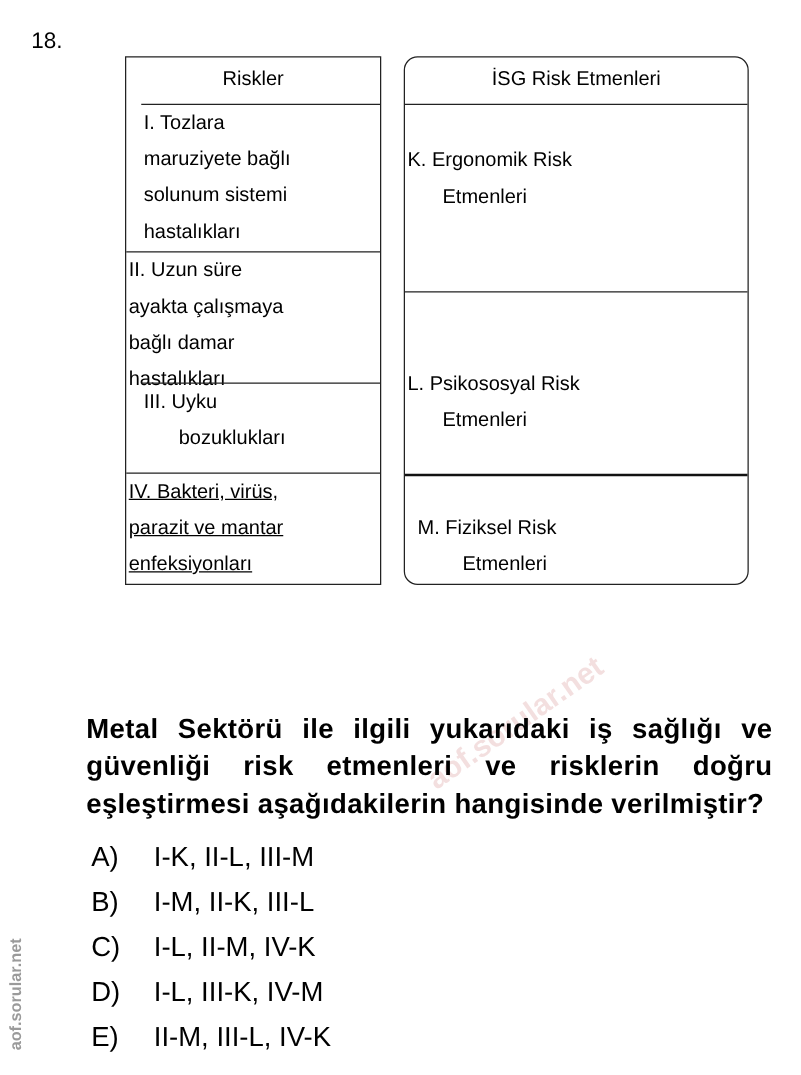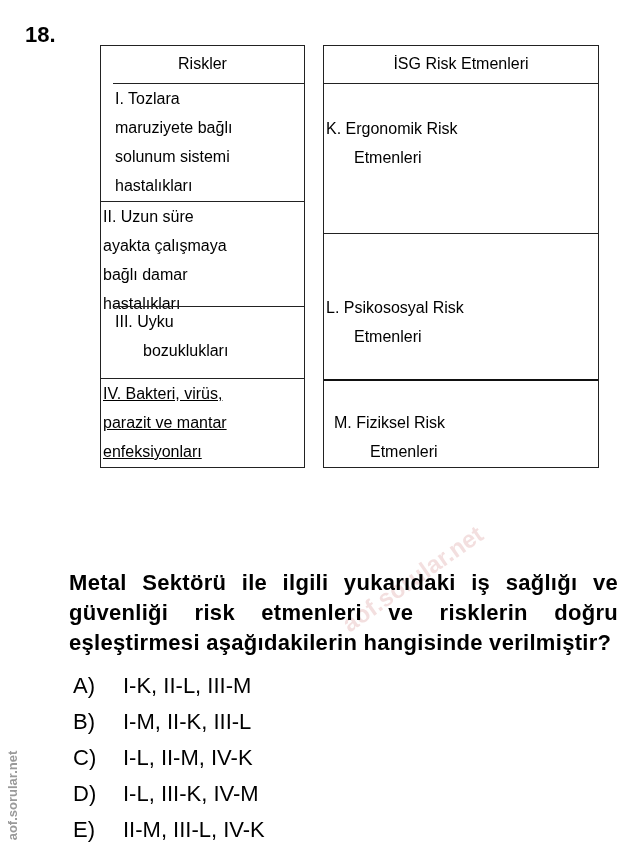--- a/index.html
+++ b/index.html
@@ -2,35 +2,35 @@
 <html><head>
   <meta charset="utf-8">
   <style>
     html, body { margin: 0; padding: 0; background: #ffffff; }
     body {
       width: 641px; height: 860px; position: relative; overflow: hidden;
       font-family: "Liberation Sans", sans-serif; color: #000;
     }
     .qnum {
       position: absolute; left: 25px; top: 22px;
-      font-size: 22px; font-weight: bold;
+      font-size: 18px; font-weight: normal;
     }
     .box {
       position: absolute; border: 1.5px solid #222; box-sizing: border-box;
     }
     .cell {
       position: absolute; left: 0; right: 0; box-sizing: border-box;
       border-top: 1.5px solid #222; font-size: 16px; line-height: 29px;
     }
     .cell.header { border-top: none; text-align: center; line-height: 36px; }
     .cell.thick { border-top: 2.5px solid #111; }
     .cell .txt { display: block; padding-left: 2px; }
     .cell .indent { padding-left: 30px; }
     #left-table { left: 100px; top: 45px; width: 205px; height: 423px; }
-    #right-table { left: 323px; top: 45px; width: 276px; height: 423px; }
+    #right-table { left: 323px; top: 45px; width: 276px; height: 423px; border-radius: 11px; }
     .question {
       position: absolute; left: 69px; top: 527px; width: 549px;
       font-size: 22px; font-weight: bold; line-height: 30px;
       text-align: justify; text-align-last: left; letter-spacing: 0.3px; margin-top: 41px;
     }
     .options { position: absolute; left: 73px; top: 668px; }
     .option { height: 36px; font-size: 22px; display: flex; align-items: center; }
     .option .letter { width: 50px; }
     .watermark-side {
       position: absolute; left: -38px; top: 788px;

